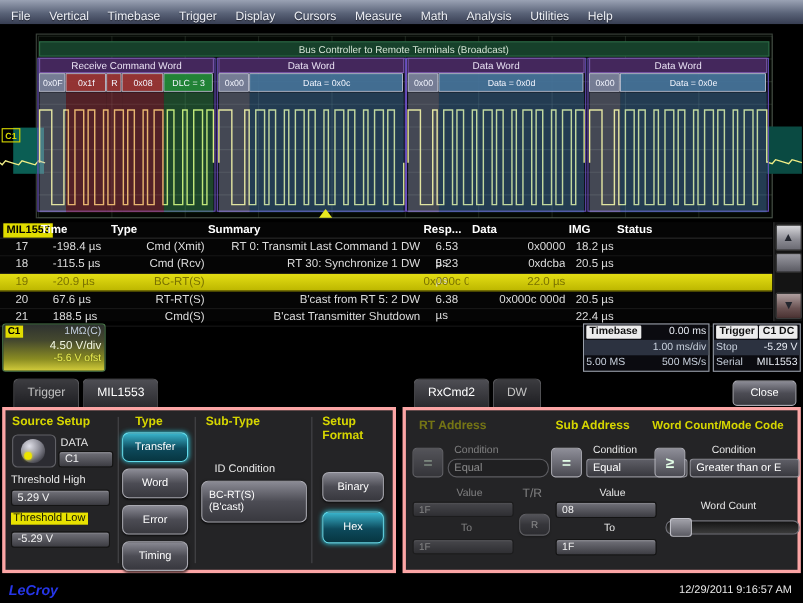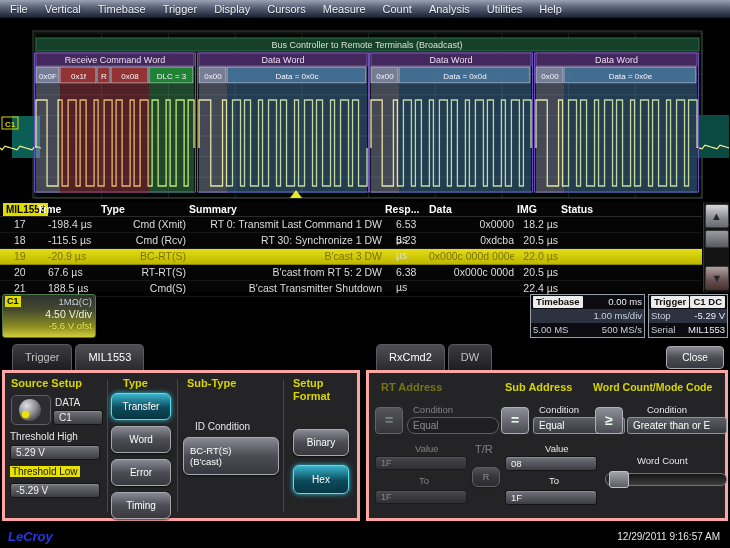--- a/index.html
+++ b/index.html
@@ -1,20 +1,20 @@
 <!DOCTYPE html>
 <html><head>
 <meta charset="utf-8">
 <style>
   html,body{margin:0;padding:0;background:#000;}
   body{width:730px;height:548px;position:relative;overflow:hidden;
        font-family:"Liberation Sans",sans-serif;-webkit-font-smoothing:antialiased;}
 
   
-  #menubar{position:absolute;top:0;left:0;width:730px;height:18px;
+  #menubar{position:absolute;top:0;left:0;width:730px;height:30px;
     background:linear-gradient(180deg,#9aa2b4 0%,#5a6378 40%,#2a3044 85%,#14182a 100%);
     display:flex;align-items:center;gap:17px;padding-left:10px;box-sizing:border-box;
     color:#eef0f6;font-size:11px;text-shadow:0 1px 1px #0008;}
   .menu-item{cursor:default;}
 
   
   #wave-wrap{position:absolute;top:22px;left:0;width:730px;height:180px;background:#000;}
 
   
   #decode-table{position:absolute;top:202px;left:0;width:702px;height:90px;background:#050505;color:#dcdcdc;}
@@ -104,21 +104,21 @@
 <body>
 
 <div id="menubar">
     <span class="menu-item">File</span>
     <span class="menu-item">Vertical</span>
     <span class="menu-item">Timebase</span>
     <span class="menu-item">Trigger</span>
     <span class="menu-item">Display</span>
     <span class="menu-item">Cursors</span>
     <span class="menu-item">Measure</span>
-    <span class="menu-item">Count</span>
+    <span class="menu-item">Math</span>
     <span class="menu-item">Analysis</span>
     <span class="menu-item">Utilities</span>
     <span class="menu-item">Help</span>
   </div>
 
 <div id="wave-wrap">
   <svg id="wave-svg" width="730" height="180" viewBox="0 0 730 180">
       <rect x="0" y="0" width="730" height="180" fill="#000"></rect>
       <rect x="33" y="9" width="669" height="167" fill="#040804" stroke="#3c443c" stroke-width="1"></rect>
       <line x1="35" y1="11" x2="35" y2="176" stroke="rgba(110,130,110,0.22)" stroke-width="1"></line>
@@ -231,21 +231,20 @@
         <div class="c-sum">RT 30: Synchronize 1 DW</div>
         <div class="c-resp">5.23 µs</div>
         <div class="c-data">0xdcba</div>
         <div class="c-img">20.5 µs</div>
         <div class="c-status"></div>
       </div>
       <div class="trow selected">
         <div class="c-idx">19</div>
         <div class="c-time">-20.9 µs</div>
         <div class="c-type">BC-RT(S)</div>
-        <div class="c-sum">B'cast 3 DW</div>
         <div class="c-resp"></div>
         <div class="c-data">0x000c 000d 000e</div>
         <div class="c-img">22.0 µs</div>
         <div class="c-status"></div>
       </div>
       <div class="trow">
         <div class="c-idx">20</div>
         <div class="c-time">67.6 µs</div>
         <div class="c-type">RT-RT(S)</div>
         <div class="c-sum">B'cast from RT 5: 2 DW</div>

